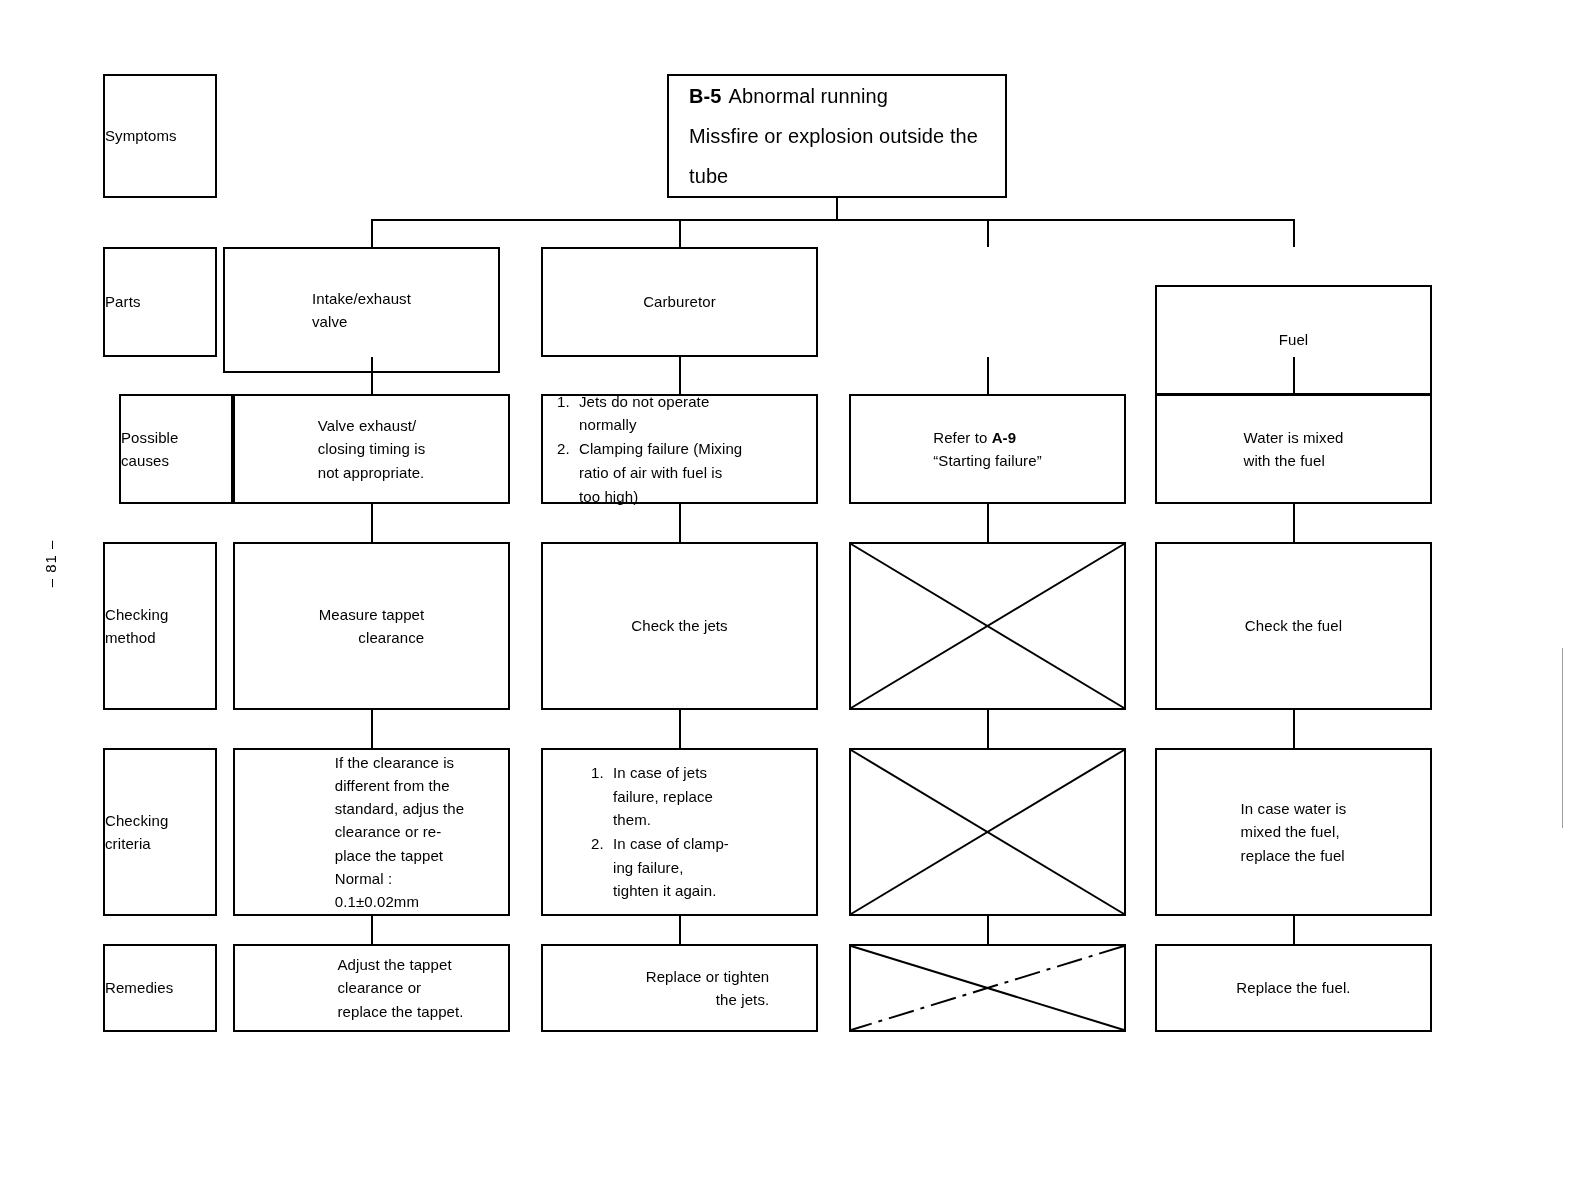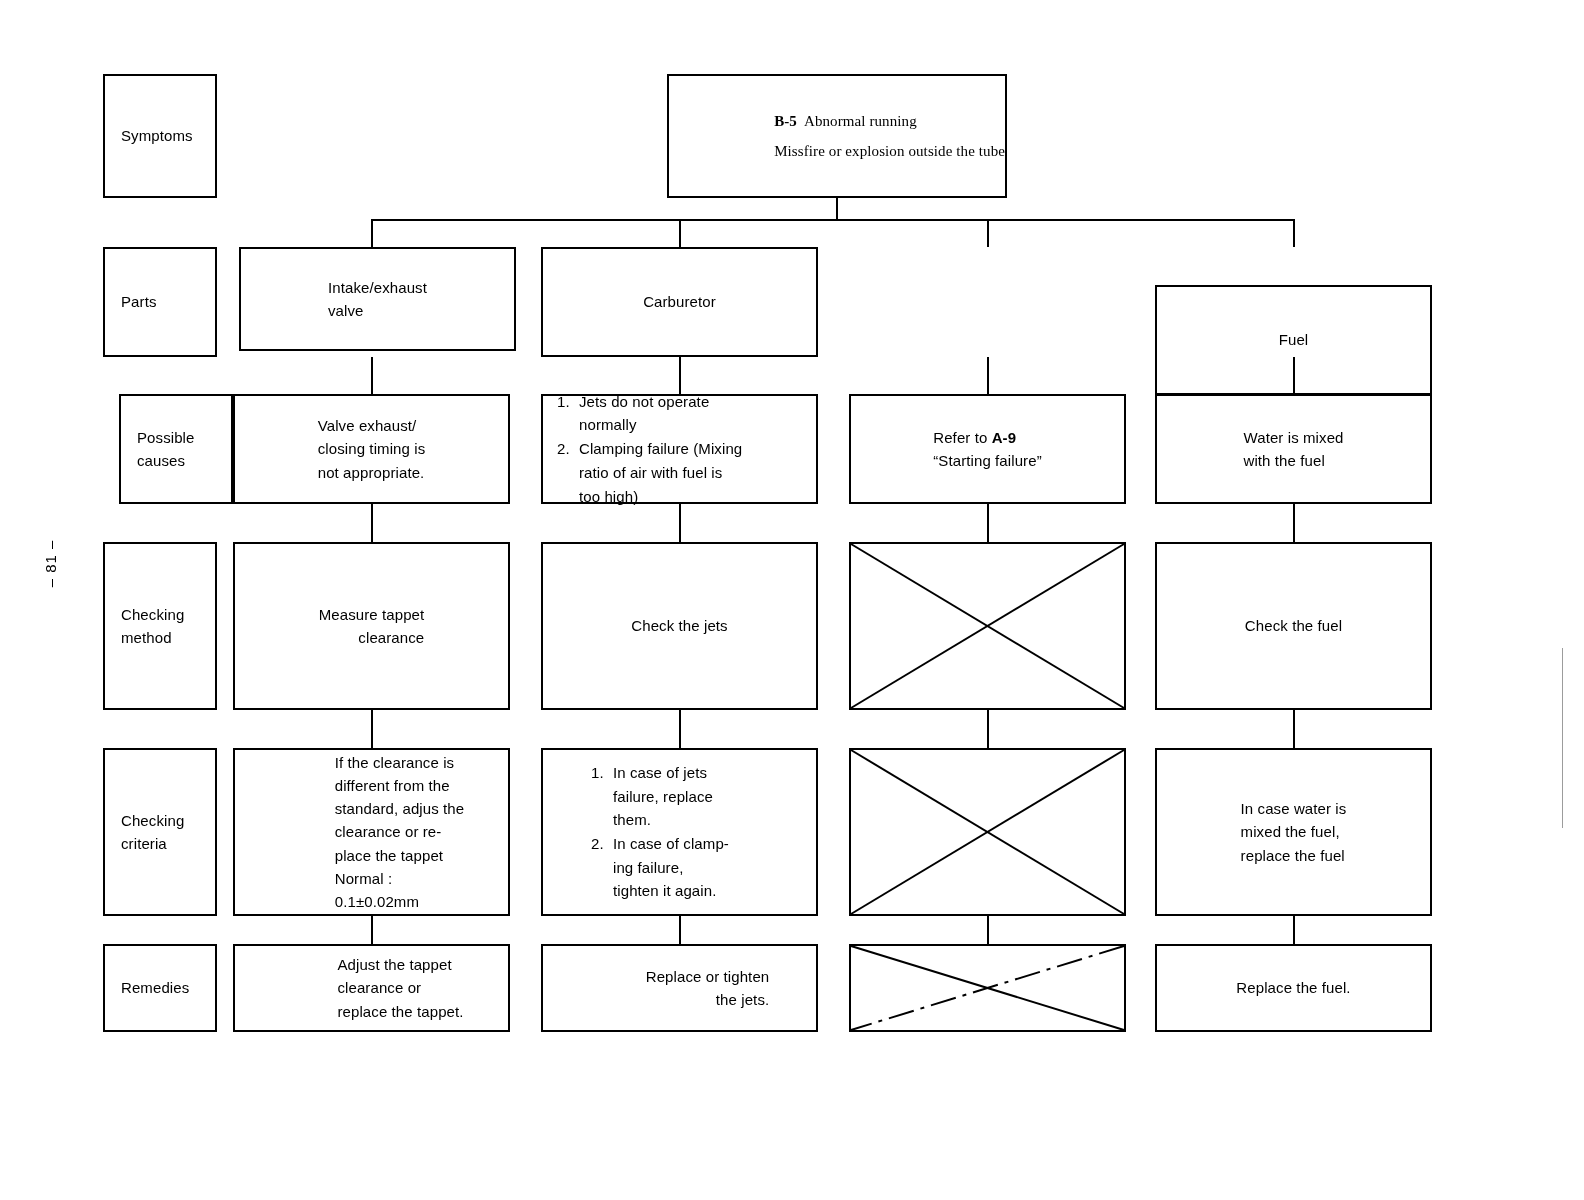--- a/index.html
+++ b/index.html
@@ -32,28 +32,27 @@
     line-height: 1.55;
     letter-spacing: 0.1px;
   }
   .box .txt { white-space: pre-line; }
 
   
   .rowlabel {
     font-size: 15px;
     justify-content: flex-start;
   }
-  .rowlabel .txt { padding-left: 16px; }
+  .rowlabel .txt { }
 
   
   .symptom-box {
-    justify-content: flex-end;
+    justify-content: center;
     align-items: center;
-    font-size: 15px;
-    font-family: Liberation Serif, serif;
+    font-size: 20px;
   }
   .symptom-box .txt { padding-left: 20px; line-height: 2.0; }
   .symptom-box .code { font-weight: bold; }
 
   
   .listcell {
     justify-content: flex-start;
   }
   .listcell .list {
     margin: 0;
@@ -144,21 +143,21 @@
     <span class="txt"><span class="code">B-5</span><span style="padding-left:7px;">Abnormal running</span><br><span>Missfire or explosion outside the tube</span></span>
   </div>
 
   <div class="line vline" style="left:836px; top:198px; height:22px;"></div>
   <div class="line hline" style="left:372px; top:219px; width:922px;"></div>
   <div class="line vline" style="left:371px; top:219px; height:28px;"></div>
   <div class="line vline" style="left:679px; top:219px; height:28px;"></div>
   <div class="line vline" style="left:987px; top:219px; height:28px;"></div>
   <div class="line vline" style="left:1293px; top:219px; height:28px;"></div>
 
-  <div class="box" style="left:239px; top:247px; width:277px; height:104px;">
+  <div class="box" style="left:223px; top:247px; width:277px; height:126px;">
     <span class="txt">Intake/exhaust
 valve</span>
   </div>
   <div class="box" style="left:541px; top:247px; width:277px; height:110px;">
     <span class="txt">Carburetor</span>
   </div>
   <div class="box" style="left:1155px; top:247px; width:277px; height:110px;margin-top:38px;">
     <span class="txt">Fuel</span>
   </div>
 

